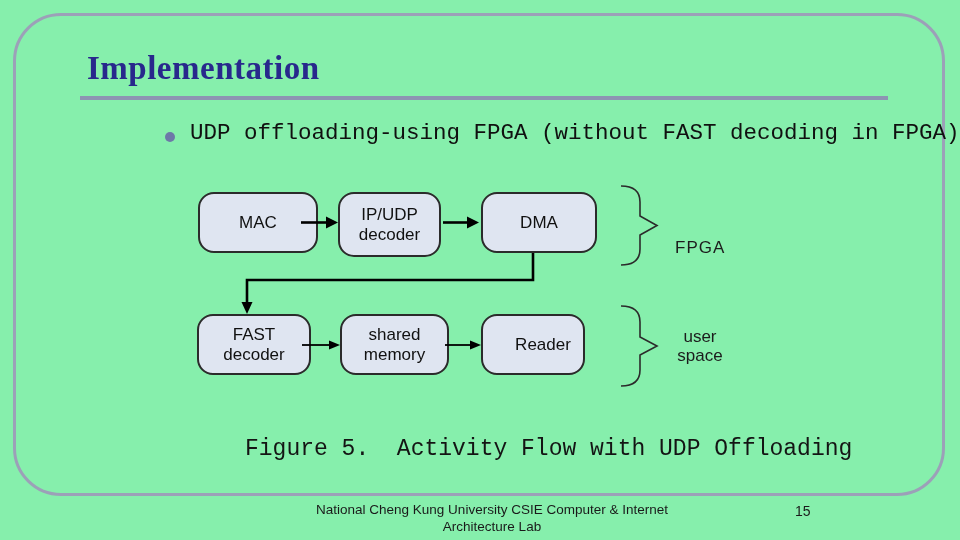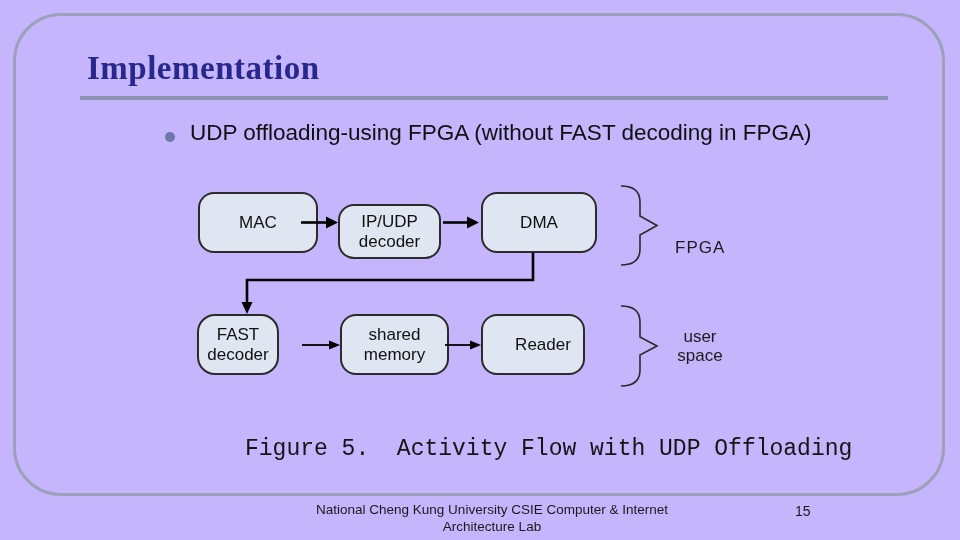--- a/index.html
+++ b/index.html
@@ -2,21 +2,21 @@
 <html><head>
 <meta charset="utf-8">
 <style>
   html, body { margin: 0; padding: 0; }
   body { width: 960px; height: 540px; }
 
   .slide {
     position: relative;
     width: 960px;
     height: 540px;
-    background: #c4b5fd;
+    background: #86efac;
     font-family: "Liberation Sans", sans-serif;
     overflow: hidden;
   }
 
   .frame {
     position: absolute;
     left: 13px; top: 13px;
     width: 932px; height: 483px;
     box-sizing: border-box;
     border: 3px solid #9ca0b8;
@@ -45,21 +45,21 @@
     position: absolute;
     left: 165px; top: 132px;
     width: 10px; height: 10px;
     border-radius: 50%;
     background: #6d78a8;
   }
 
   .bullet-text {
     position: absolute;
     left: 190px; top: 120px;
-    font-family: Liberation Sans, sans-serif;
+    font-family: Liberation Mono, monospace;
     font-size: 22.5px;
     color: #101010;
     white-space: pre;
   }
 
   .diagram-layer {
     position: absolute;
     left: 0; top: 0;
     width: 960px; height: 540px;
     pointer-events: none;
@@ -74,23 +74,23 @@
     display: flex;
     align-items: center;
     justify-content: center;
     text-align: center;
     font-size: 17px;
     line-height: 20px;
     color: #111;
     white-space: pre-line;
   }
   .node-mac    { left: 198px; top: 192px; width: 120px; height: 61px; }
-  .node-ipudp  { left: 338px; top: 204px; width: 103px; height: 55px; }
+  .node-ipudp  { left: 338px; top: 192px; width: 103px; height: 65px; }
   .node-dma    { left: 481px; top: 192px; width: 116px; height: 61px; }
-  .node-fast   { left: 197px; top: 314px; width: 82px; height: 61px; border-radius: 18px; }
+  .node-fast   { left: 197px; top: 314px; width: 114px; height: 61px; }
   .node-shared { left: 340px; top: 314px; width: 109px; height: 61px; }
   .node-reader { left: 481px; top: 314px; width: 104px; height: 61px; padding-left: 20px; }
 
   .group-label {
     position: absolute;
     font-size: 17px;
     color: #1c1c1c;
   }
   .label-fpga { left: 675px; top: 214px; letter-spacing: 1px; margin-top: 24px; }
   .label-user {

